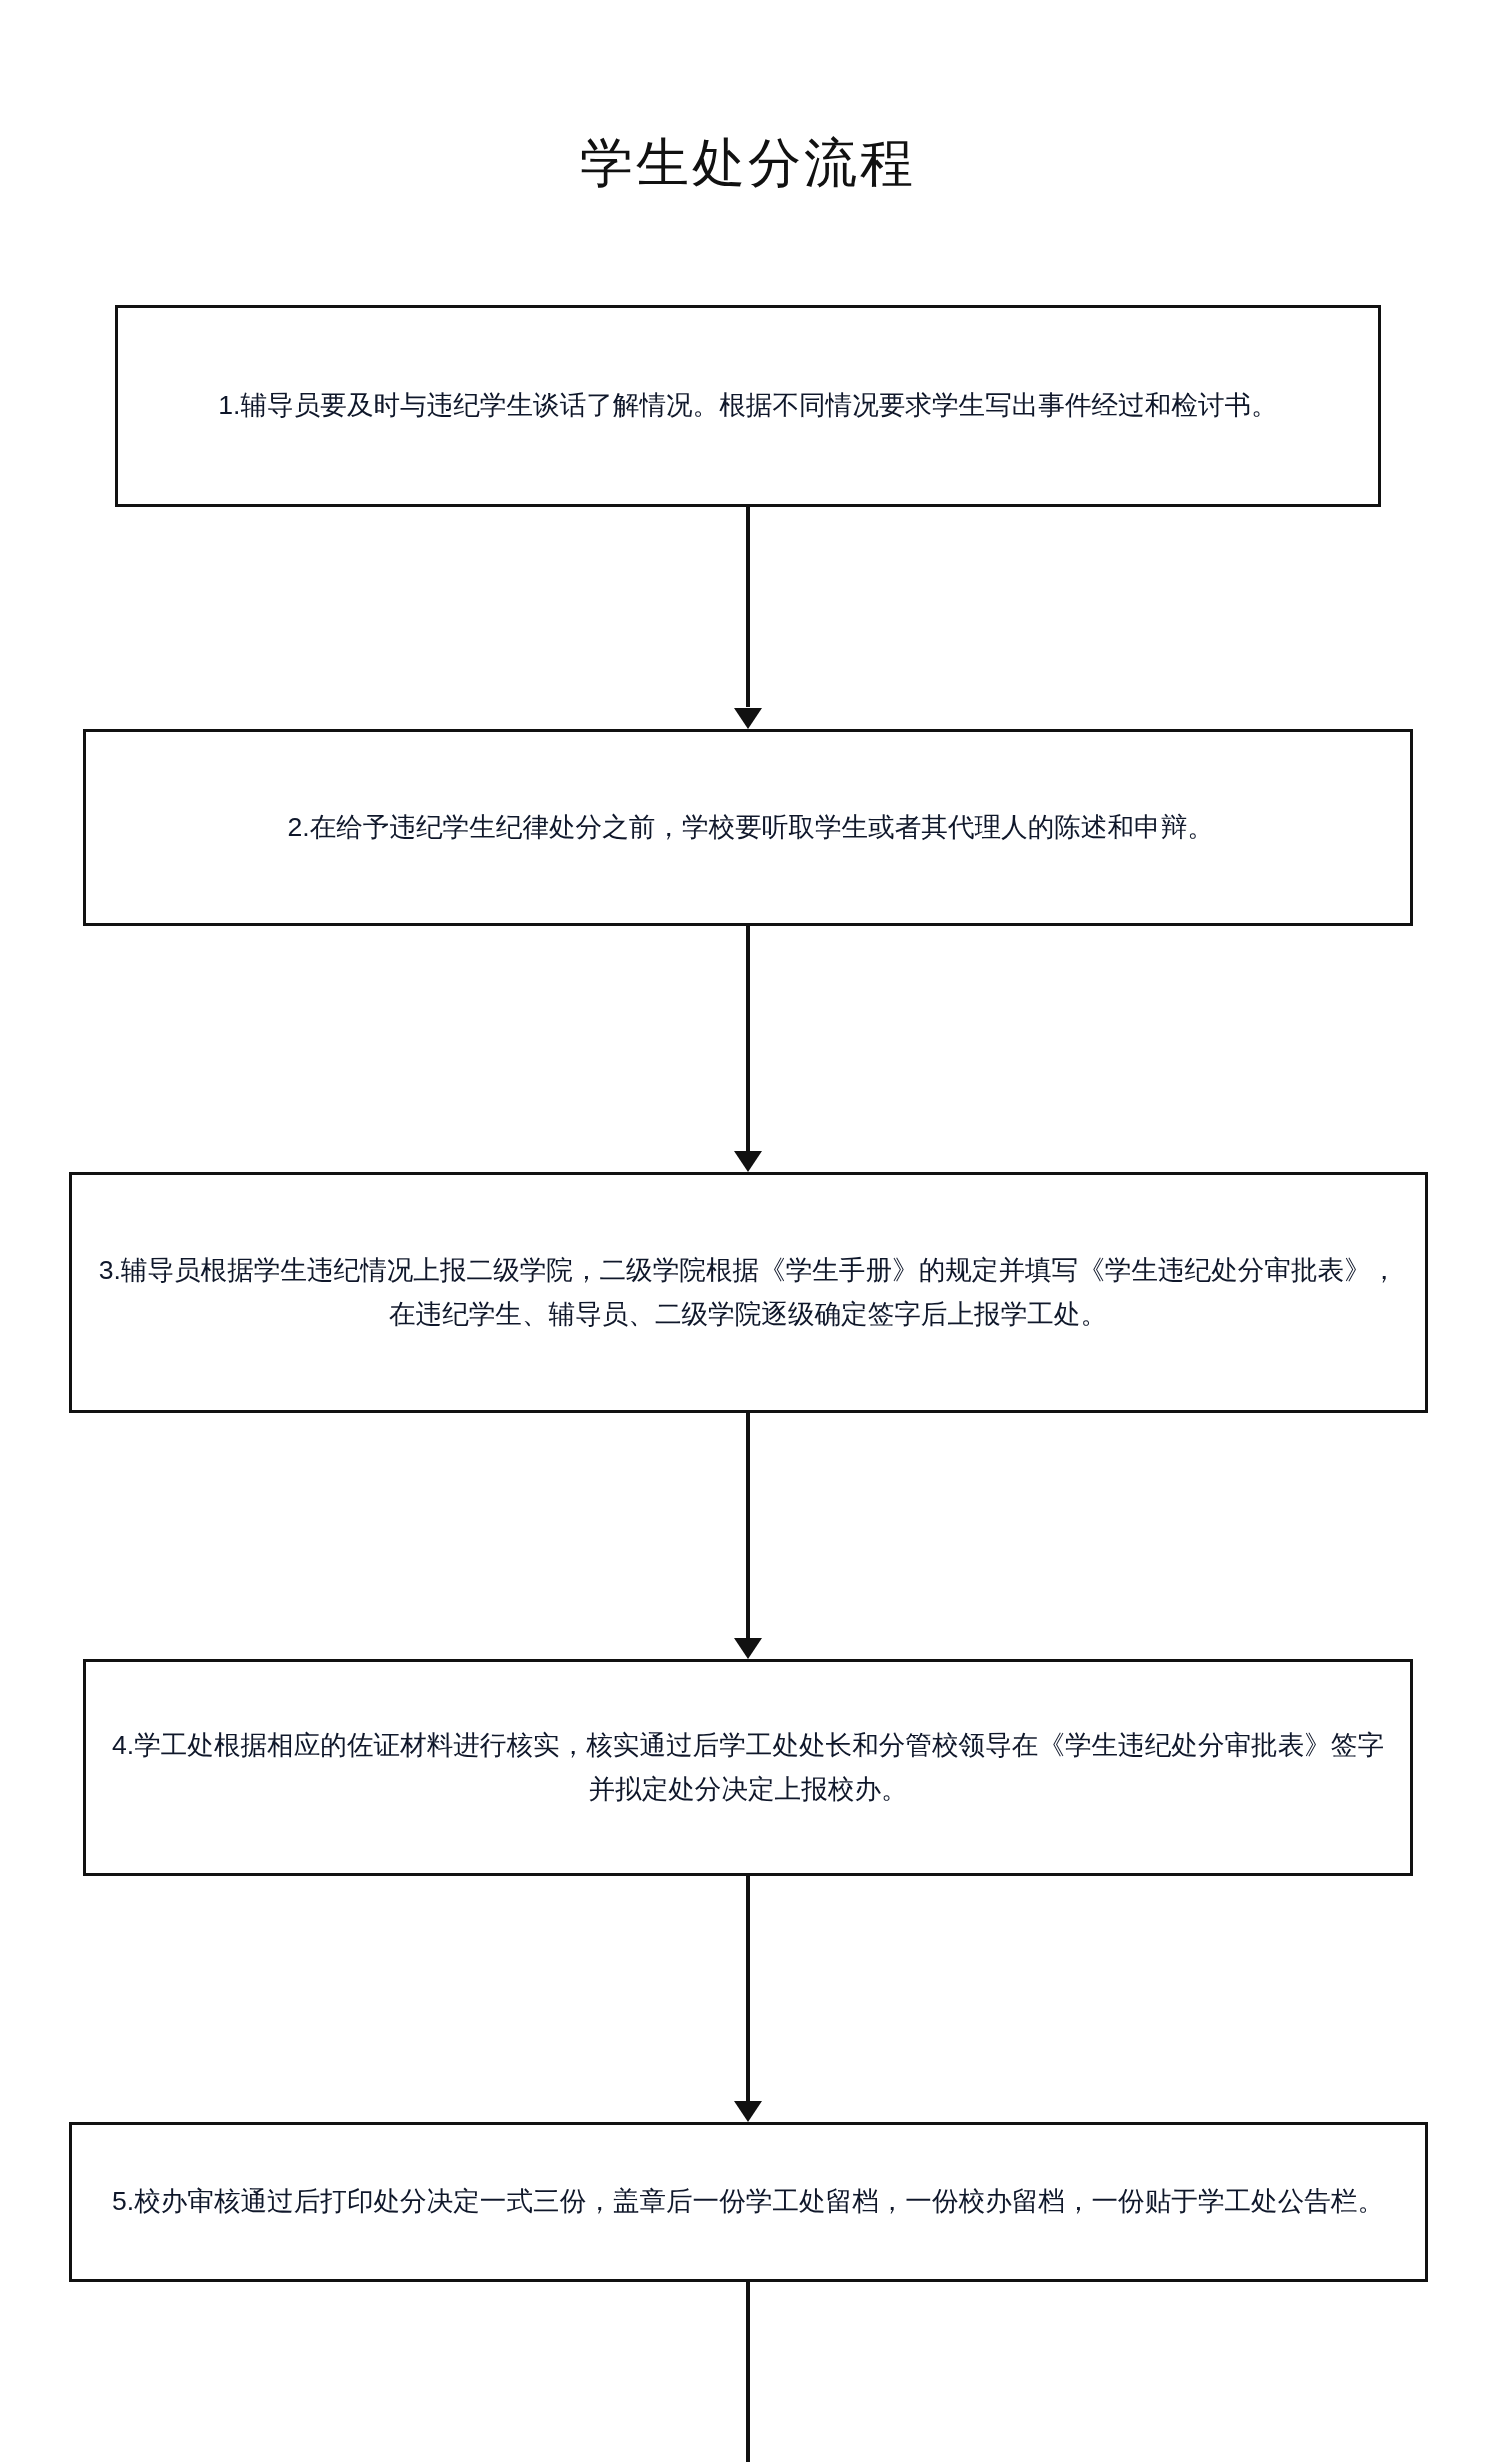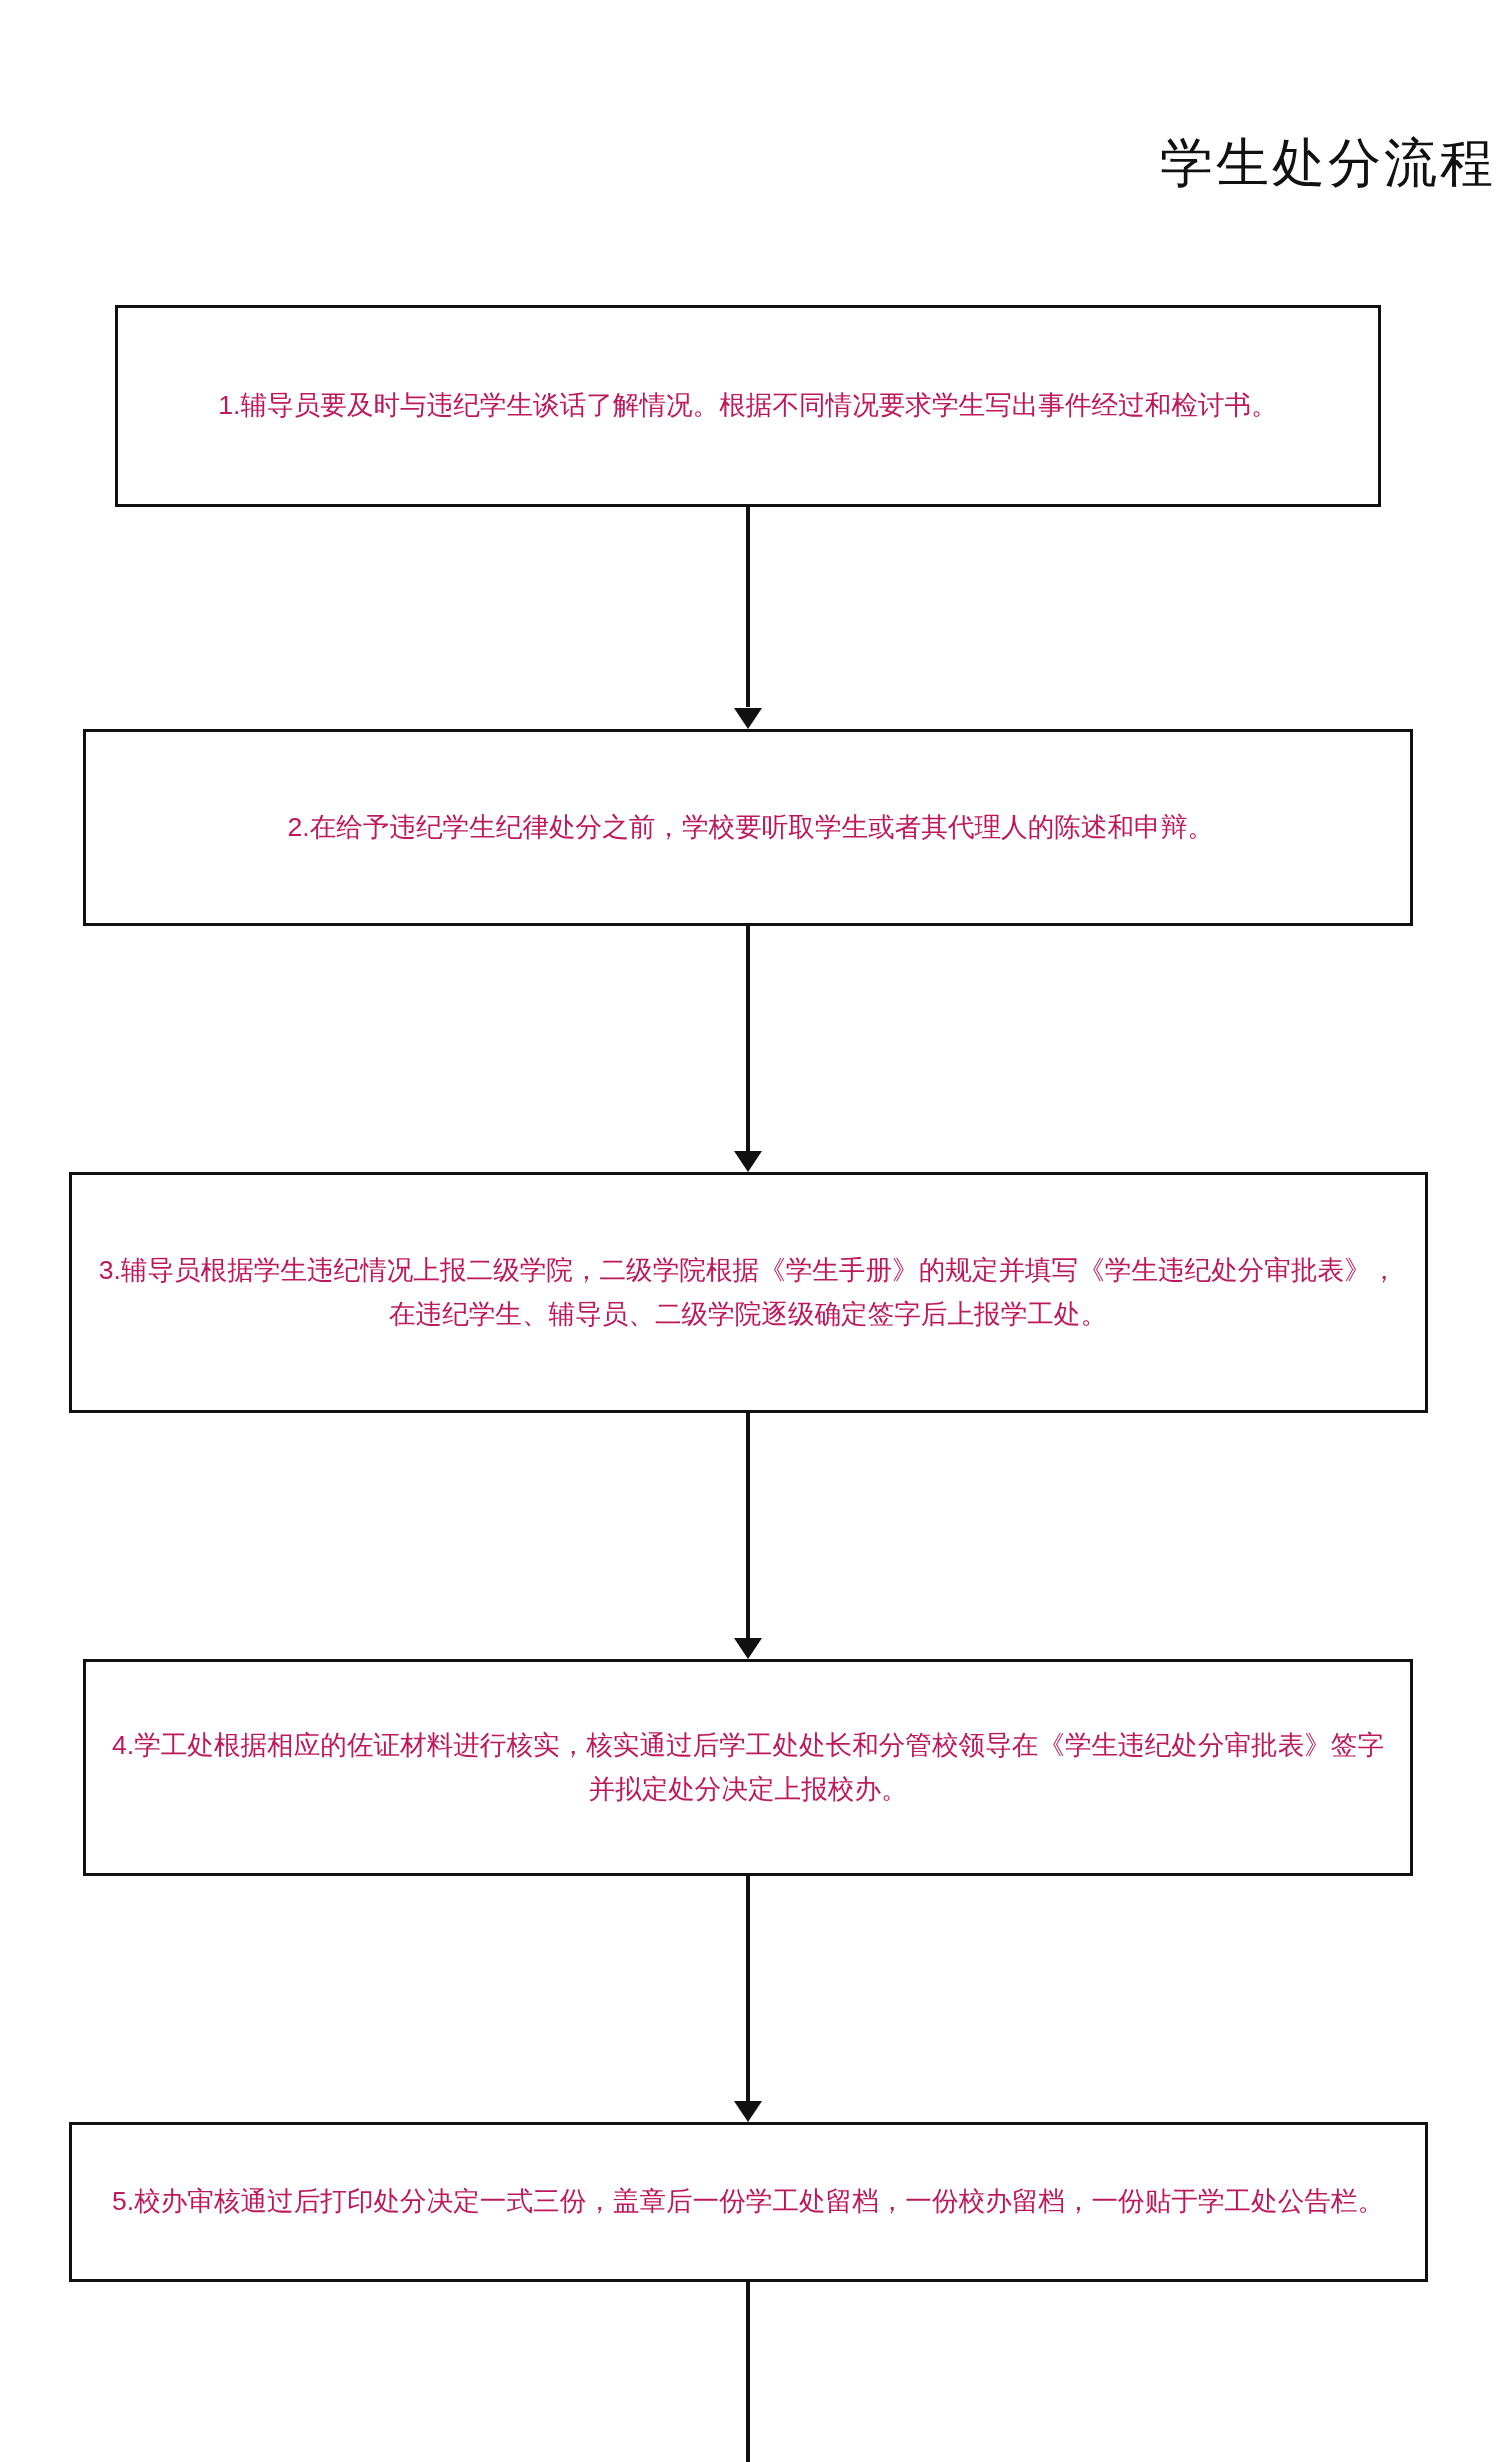--- a/index.html
+++ b/index.html
@@ -16,21 +16,21 @@
     width: 1496px;
     height: 3525px;
     background: #ffffff;
     overflow: hidden;
   }
   .title {
     position: absolute;
     top: 128px;
     left: 0;
     width: 1496px;
-    text-align: right;
+    text-align: center;
     font-size: 53px;
     letter-spacing: 3px;
     color: #111111;
     font-weight: 400;
   }
   .flow {
     position: absolute;
     top: 305px;
     left: 0;
     width: 1496px;
@@ -44,21 +44,21 @@
     background: #ffffff;
     display: flex;
     align-items: center;
     justify-content: center;
     padding: 18.7px 22.7px;
   }
   .node-text {
     font-size: 26.6px;
     line-height: 1.65;
     text-align: center;
-    color: #be185d;
+    color: #0f172a;
     text-indent: 0;
   }
   .connector {
     position: relative;
     width: 4.9px;
     background: transparent;
   }
   .connector .line {
     position: absolute;
     left: 0;

